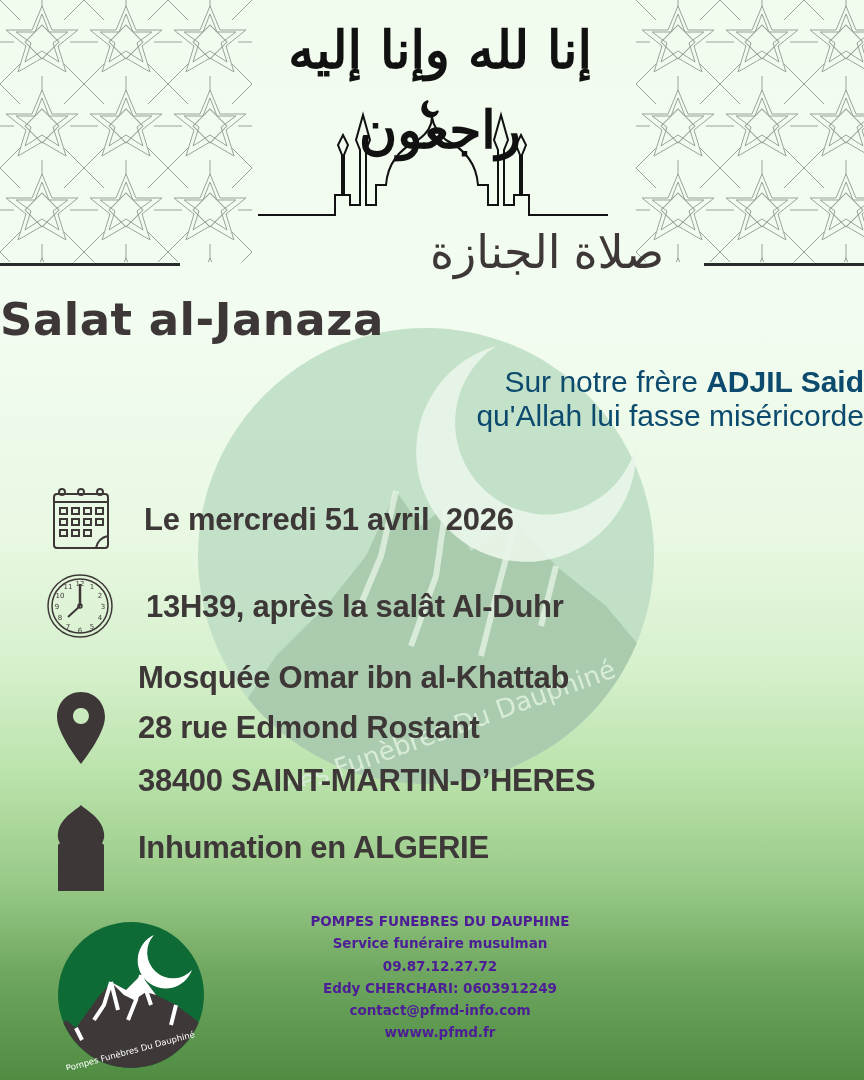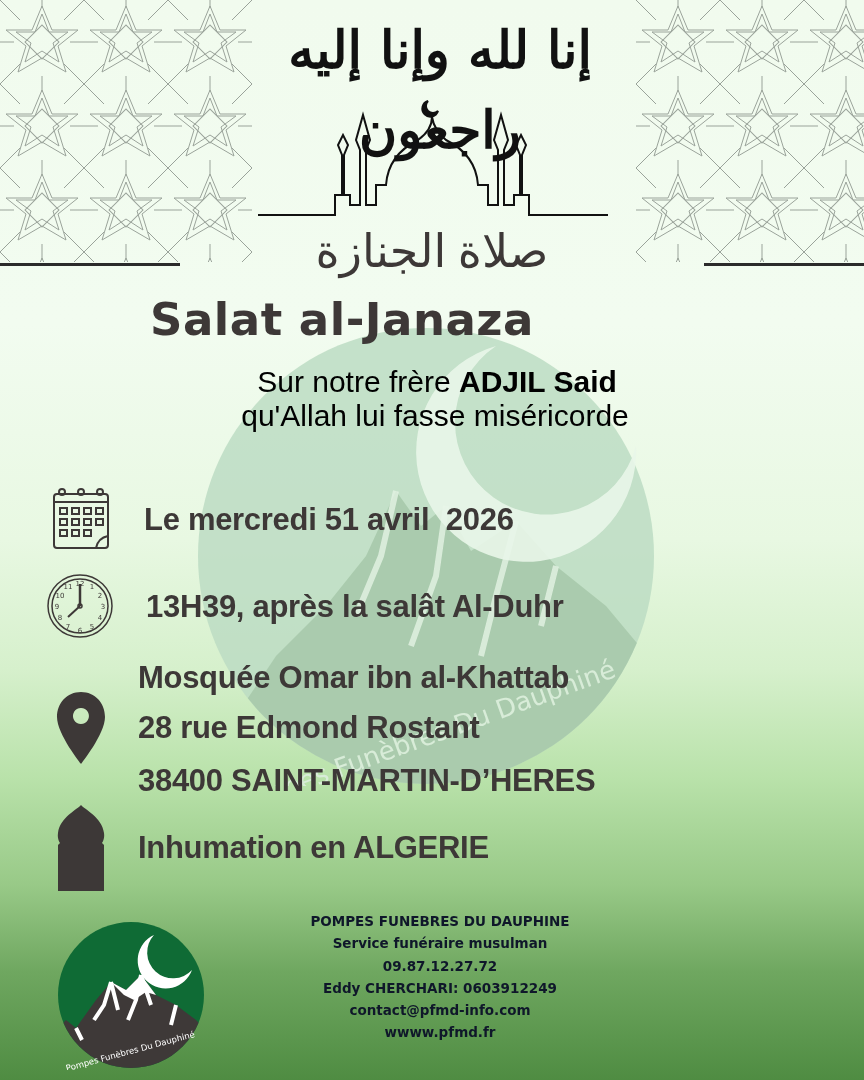--- a/index.html
+++ b/index.html
@@ -23,51 +23,51 @@
 
   .calligraphy {
     position: absolute; left: 250px; top: 10px; width: 380px; height: 80px;
     text-align: center; font-family: "DejaVu Serif", serif; font-size: 52px;
     font-weight: bold; color: #111; direction: rtl; line-height: 80px;
     letter-spacing: -1px;
   }
   .mosque { position: absolute; left: 258px; top: 95px; width: 350px; height: 125px; }
 
   .arabic-title {
-    position: absolute; left: 200px; top: 222px; width: 464px; text-align: center;
-    font-family: Liberation Serif, serif; font-size: 46px; color: #3d3837;
+    position: absolute; left: 200px; top: 222px; width: 464px; text-align: right;
+    font-family: Liberation Sans, sans-serif; font-size: 46px; color: #3d3837;
     direction: rtl; line-height: 60px;
   }
   .main-title {
-    position: absolute; left: 0; top: 290px; width: 684px; text-align: center;
+    position: absolute; left: 0; top: 290px; width: 684px; 
     font-family: "DejaVu Sans", sans-serif; font-weight: bold; font-size: 45px;
     color: #3d3837; line-height: 60px; letter-spacing: 0.5px;
   }
   .subtitle {
-    position: absolute; left: 0; width: 864px; text-align: center;
-    font-family: "Liberation Sans", sans-serif; font-size: 30px; color: #000000;
+    position: absolute; left: 0; width: 864px; text-align: right;
+    font-family: "Liberation Sans", sans-serif; font-size: 30px; color: #0c4a6e;
     line-height: 36px;
   }
   .subtitle.l1 { top: 364px; padding-left: 10px; }
   .subtitle.l2 { top: 398px; padding-left: 6px; }
   .subtitle b { font-weight: bold; }
 
   .watermark { position: absolute; left: 196px; top: 326px; width: 460px; height: 460px; opacity: 1; }
 
   .info-line {
     position: absolute; font-family: "Liberation Sans", sans-serif; font-weight: bold;
     font-size: 31px; color: #3d3837; line-height: 40px; letter-spacing: -0.3px;
     white-space: pre;
   }
   .icon { position: absolute; }
 
   .footer-text {
     position: absolute; left: 250px; top: 910px; width: 380px; text-align: center;
     font-family: "DejaVu Sans", sans-serif; font-weight: bold; font-size: 13.5px;
-    color: #0f172a; line-height: 22.3px;
+    color: #4c1d95; line-height: 22.3px;
   }
   .footer-text div { white-space: nowrap; }
   .logo { position: absolute; left: 56px; top: 920px; width: 150px; height: 150px; }
 </style>
 </head>
 <body>
 
 <svg class="pattern left" viewBox="0 0 252 262">
   <defs>
     <pattern id="geo" width="84" height="84" patternUnits="userSpaceOnUse">

